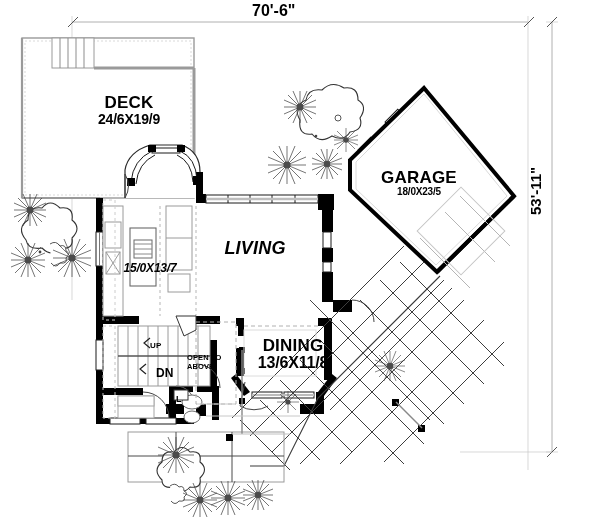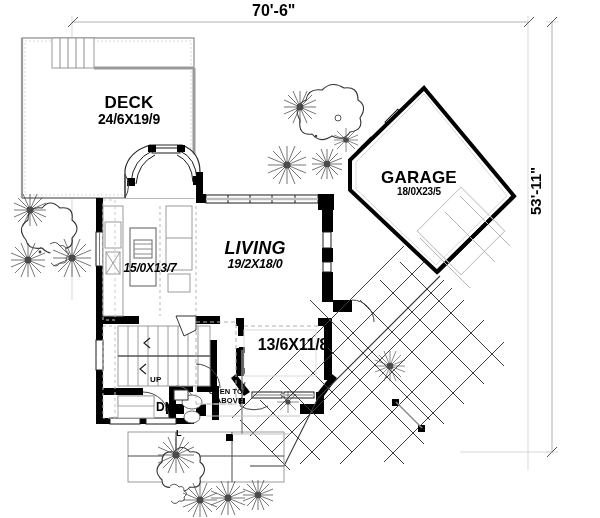--- a/index.html
+++ b/index.html
@@ -33,22 +33,22 @@
   .lbl-living .room-dims{font-size:12.5px;}
   .lbl-dining{left:247px;top:337px;width:92px;}
   .lbl-dining .room-name{font-size:17px;}
   .lbl-dining .room-dims{font-size:16px;}
   .lbl-garage{left:363px;top:169px;width:112px;}
   .lbl-garage .room-name{font-size:17px;}
   .lbl-garage .room-dims{font-size:10px;}
 
   .tiny-label{
     position:absolute;font-size:7.5px;font-weight:bold;
-    line-height:1.15;text-align:right;white-space:nowrap;
-    pointer-events:none;letter-spacing:0.1px;margin-top:34px;
+    line-height:1.15;text-align:left;white-space:nowrap;
+    pointer-events:none;letter-spacing:0.1px;
   }
   .lbl-open{left:187px;top:354px;width:56px;}
   .lbl-up{left:150px;top:341px;font-size:8px;}
   .lbl-dn{left:156px;top:367px;font-size:12px;}
   .lbl-lav{left:176px;top:394px;font-size:9px;}
 
   .dim-text{position:absolute;font-weight:bold;white-space:nowrap;pointer-events:none;}
   .dim-top{left:252px;top:2px;font-size:16px;}
   .dim-right{
     left:527px;top:215px;font-size:15px;
@@ -561,24 +561,24 @@
     <div class="room-dims">24/6X19/9</div>
   </div>
 
 
   <div class="room-label lbl-kit">
     <div class="room-dims">15/0X13/7</div>
   </div>
 
   <div class="room-label lbl-living">
     <div class="room-name">LIVING</div>
-    <div class="room-dims">19/2X18/0</div>
   </div>
 
   <div class="room-label lbl-dining">
+    <div class="room-name">DINING</div>
     <div class="room-dims">13/6X11/8</div>
   </div>
 
   <div class="room-label lbl-garage">
     <div class="room-name">GARAGE</div>
     <div class="room-dims">18/0X23/5</div>
   </div>
 
   <div class="tiny-label lbl-open">
     <div>OPEN TO</div>

